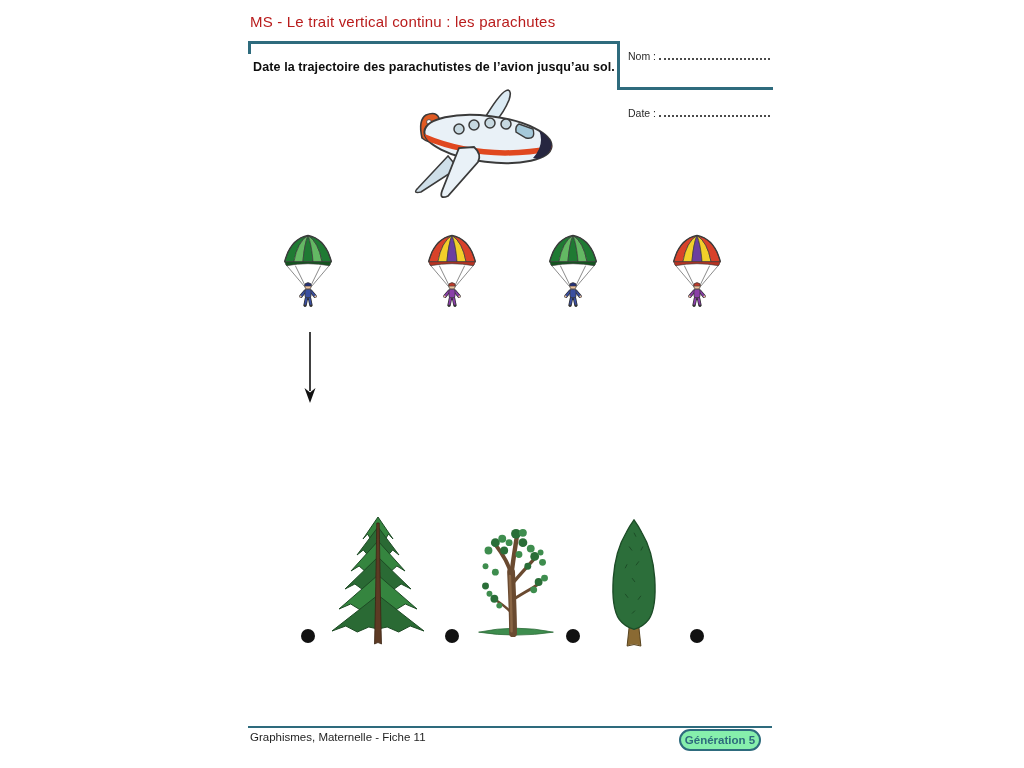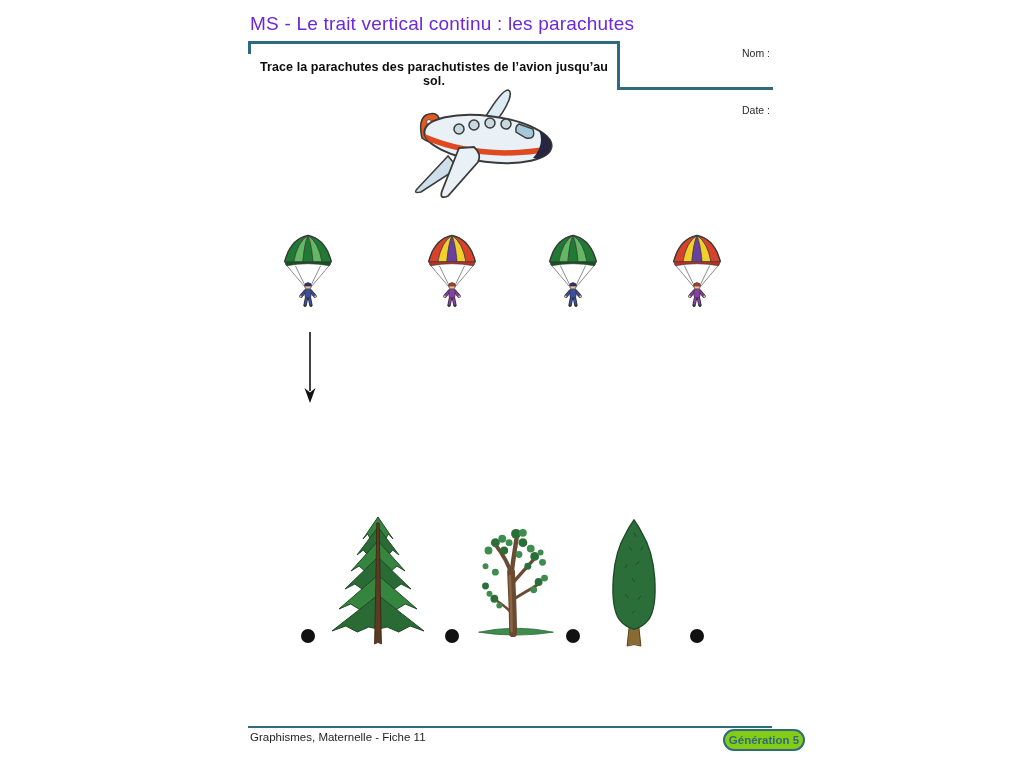--- a/index.html
+++ b/index.html
@@ -1,43 +1,43 @@
 <!DOCTYPE html>
 <html style="--accent: #2e6b7d;"><head>
 <meta charset="utf-8">
 <style>
   html,body{margin:0;padding:0;background:#ffffff;}
   body{width:1024px;height:768px;position:relative;overflow:hidden;
        font-family:"Liberation Sans",sans-serif;color:#1a1a1a;}
   .abs{position:absolute;}
   .hline{background:var(--accent,#2e6b7d);}
   .vline{background:var(--accent,#2e6b7d);}
-  .title{font-size:19px;letter-spacing:.2px;color:#6d28d9;}
+  .title{font-size:15px;letter-spacing:.2px;color:#b91c1c;}
   .instruction{font-weight:bold;font-size:12.5px;color:#0d0d0d;text-align:center;letter-spacing:.1px;}
-  .fieldrow{display:flex;align-items:flex-end;font-size:10.5px;color:#2a2a2a;width:142px;height:15px;flex-direction:column;}
+  .fieldrow{display:flex;align-items:flex-end;font-size:10.5px;color:#2a2a2a;width:142px;height:15px;}
   .fieldrow .lbl{white-space:nowrap;}
   .leader{flex:1;border-bottom:2px dotted #4a4a4a;margin-left:3px;margin-bottom:2px;height:0;}
   .footer-text{font-size:11.5px;color:#1f1f1f;text-align:right;}
   .badge{border:2px solid var(--accent,#2e6b7d);border-radius:11px;color:var(--accent,#2e6b7d);
          font-size:11.5px;font-weight:bold;display:flex;align-items:center;justify-content:center;
-         width:78px;height:18px;background:#84cc16;margin-left:44px;}
+         width:78px;height:18px;background:#86efac;}
   .dot{position:absolute;border-radius:50%;background:#111;}
   svg{display:block;}
 </style>
 </head>
 <body>
 
 <div class="abs title" style="left:250px;top:13px;">MS - Le trait vertical continu : les parachutes</div>
 
 <div class="abs hline" style="left:248px;top:41px;width:372px;height:3px;"></div>
 <div class="abs vline" style="left:248px;top:41px;width:3px;height:13px;"></div>
 <div class="abs vline" style="left:617px;top:41px;width:3px;height:49px;"></div>
 <div class="abs hline" style="left:617px;top:87px;width:156px;height:3px;"></div>
 
-<div class="abs instruction" style="left:253px;top:60px;width:362px;">Trace la parachutes des parachutistes de l’avion jusqu’au sol.</div>
+<div class="abs instruction" style="left:253px;top:60px;width:362px;">Date la trajectoire des parachutistes de l’avion jusqu’au sol.</div>
 
 <div class="abs fieldrow" style="left:628px;top:47px;">
   <span class="lbl">Nom :</span>
   <span class="leader"></span>
 </div>
 <div class="abs fieldrow" style="left:628px;top:68px;margin-top:36px;">
   <span class="lbl">Date :</span>
   <span class="leader"></span>
 </div>
 

